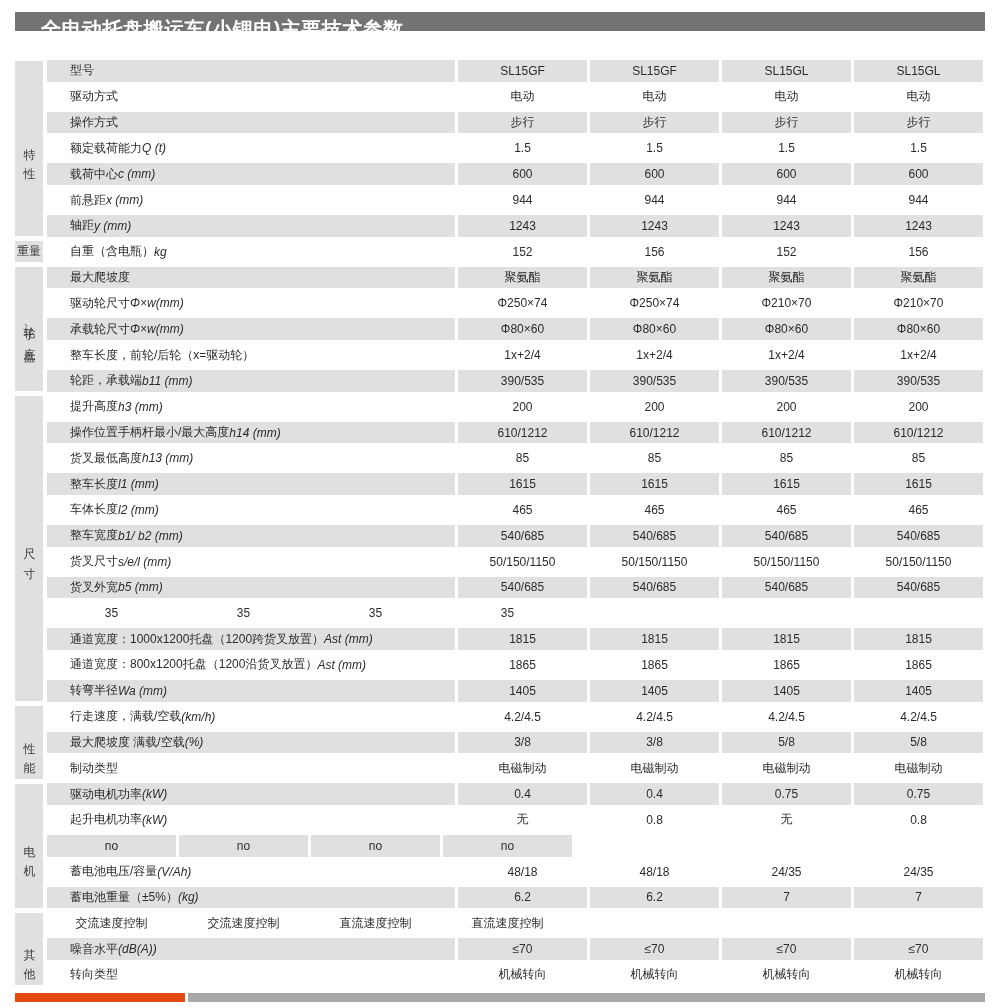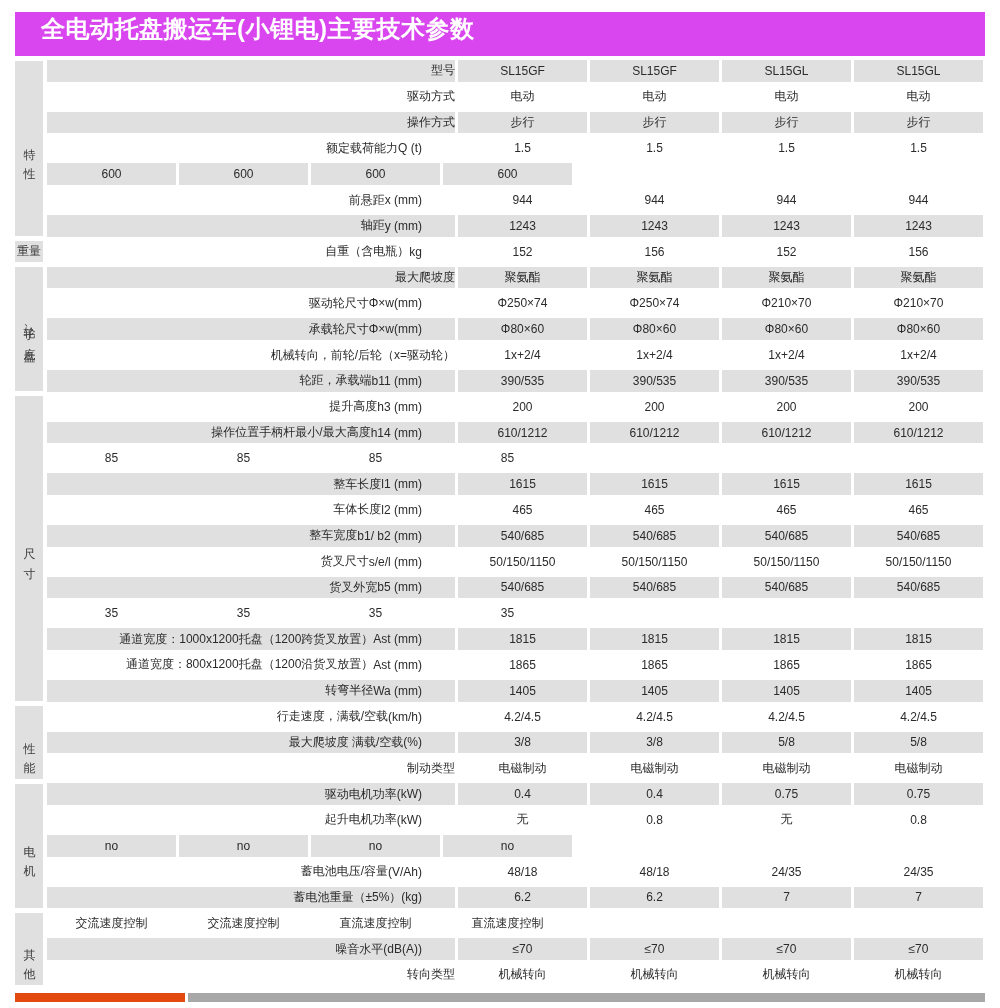--- a/index.html
+++ b/index.html
@@ -2,22 +2,22 @@
 <html><head>
 <meta charset="utf-8">
 <style>
   html,body { margin:0; padding:0; background:#fff; }
   .page {
     position:relative; width:1000px; height:1008px; background:#ffffff;
     font-family:"Liberation Sans","DejaVu Sans",sans-serif; color:#2b2b2b;
     overflow:hidden;
   }
   .title-bar {
-    position:absolute; left:15px; top:12px; width:970px; height:44px;
-    background:#d946ef; color:#ffffff; font-size:24px; font-weight:bold;
+    position:absolute; left:15px; top:12px; width:970px; height:19px;
+    background:#737373; color:#ffffff; font-size:20px; font-weight:bold;
     line-height:34px; padding-left:26px; box-sizing:border-box;
     letter-spacing:0.5px;
   }
   .spec-table {
     position:absolute; left:15px; top:58px; width:968px;
     display:flex; flex-direction:column;
   }
   .section { display:flex; flex-direction:row; }
   .side-col { width:28px; margin-right:4px; display:flex; }
   .side-label {
@@ -29,23 +29,23 @@
   .side-label.vertical.compact { letter-spacing:0.25em; padding-top:0.25em; }
   .rows { flex:1; display:flex; flex-direction:column; }
   .row {
     height:25.83px; box-sizing:border-box; display:flex;
     padding:2px 0; column-gap:3px;
   }
   .cell { background:transparent; display:flex; align-items:center; font-size:12px; }
   .row.shaded .cell { background:#e0e0e0; }
   .label-cell {
     width:408px; box-sizing:border-box; padding-left:23px;
-    justify-content:flex-end;
-  }
-  .unit { margin-right:33px; white-space:nowrap; }
+    justify-content:flex-start;
+  }
+  .unit { margin-right:33px; white-space:nowrap;font-style:italic; }
   .value-cell { width:129px; justify-content:center; text-align:center; white-space:nowrap; }
   .bottom-bar { position:absolute; top:993px; height:9px; }
   .bottom-bar.orange { left:15px; width:170px; background:#e24a10; }
   .bottom-bar.gray { left:188px; width:797px; background:#a8a8a8; }
 </style>
 </head>
 <body>
 
 <div class="page">
   <div class="title-bar">全电动托盘搬运车(小锂电)主要技术参数</div>
@@ -86,20 +86,24 @@
             <div class="cell label-cell">
               <span>额定载荷能力</span>
               <span class="unit">Q (t)</span>
             </div>
             <div class="cell value-cell">1.5</div>
             <div class="cell value-cell">1.5</div>
             <div class="cell value-cell">1.5</div>
             <div class="cell value-cell">1.5</div>
           </div>
           <div class="row shaded">
+            <div class="cell label-cell">
+              <span>载荷中心</span>
+              <span class="unit">c (mm)</span>
+            </div>
             <div class="cell value-cell">600</div>
             <div class="cell value-cell">600</div>
             <div class="cell value-cell">600</div>
             <div class="cell value-cell">600</div>
           </div>
           <div class="row">
             <div class="cell label-cell">
               <span>前悬距</span>
               <span class="unit">x (mm)</span>
             </div>
@@ -166,21 +170,21 @@
               <span>承载轮尺寸</span>
               <span class="unit">Φ×w(mm)</span>
             </div>
             <div class="cell value-cell">Φ80×60</div>
             <div class="cell value-cell">Φ80×60</div>
             <div class="cell value-cell">Φ80×60</div>
             <div class="cell value-cell">Φ80×60</div>
           </div>
           <div class="row">
             <div class="cell label-cell">
-              <span>机械转向，前轮/后轮（x=驱动轮）</span>
+              <span>整车长度，前轮/后轮（x=驱动轮）</span>
             </div>
             <div class="cell value-cell">1x+2/4</div>
             <div class="cell value-cell">1x+2/4</div>
             <div class="cell value-cell">1x+2/4</div>
             <div class="cell value-cell">1x+2/4</div>
           </div>
           <div class="row shaded">
             <div class="cell label-cell">
               <span>轮距，承载端</span>
               <span class="unit">b11 (mm)</span>
@@ -211,20 +215,24 @@
             <div class="cell label-cell">
               <span>操作位置手柄杆最小/最大高度</span>
               <span class="unit">h14 (mm)</span>
             </div>
             <div class="cell value-cell">610/1212</div>
             <div class="cell value-cell">610/1212</div>
             <div class="cell value-cell">610/1212</div>
             <div class="cell value-cell">610/1212</div>
           </div>
           <div class="row">
+            <div class="cell label-cell">
+              <span>货叉最低高度</span>
+              <span class="unit">h13 (mm)</span>
+            </div>
             <div class="cell value-cell">85</div>
             <div class="cell value-cell">85</div>
             <div class="cell value-cell">85</div>
             <div class="cell value-cell">85</div>
           </div>
           <div class="row shaded">
             <div class="cell label-cell">
               <span>整车长度</span>
               <span class="unit">l1 (mm)</span>
             </div>

